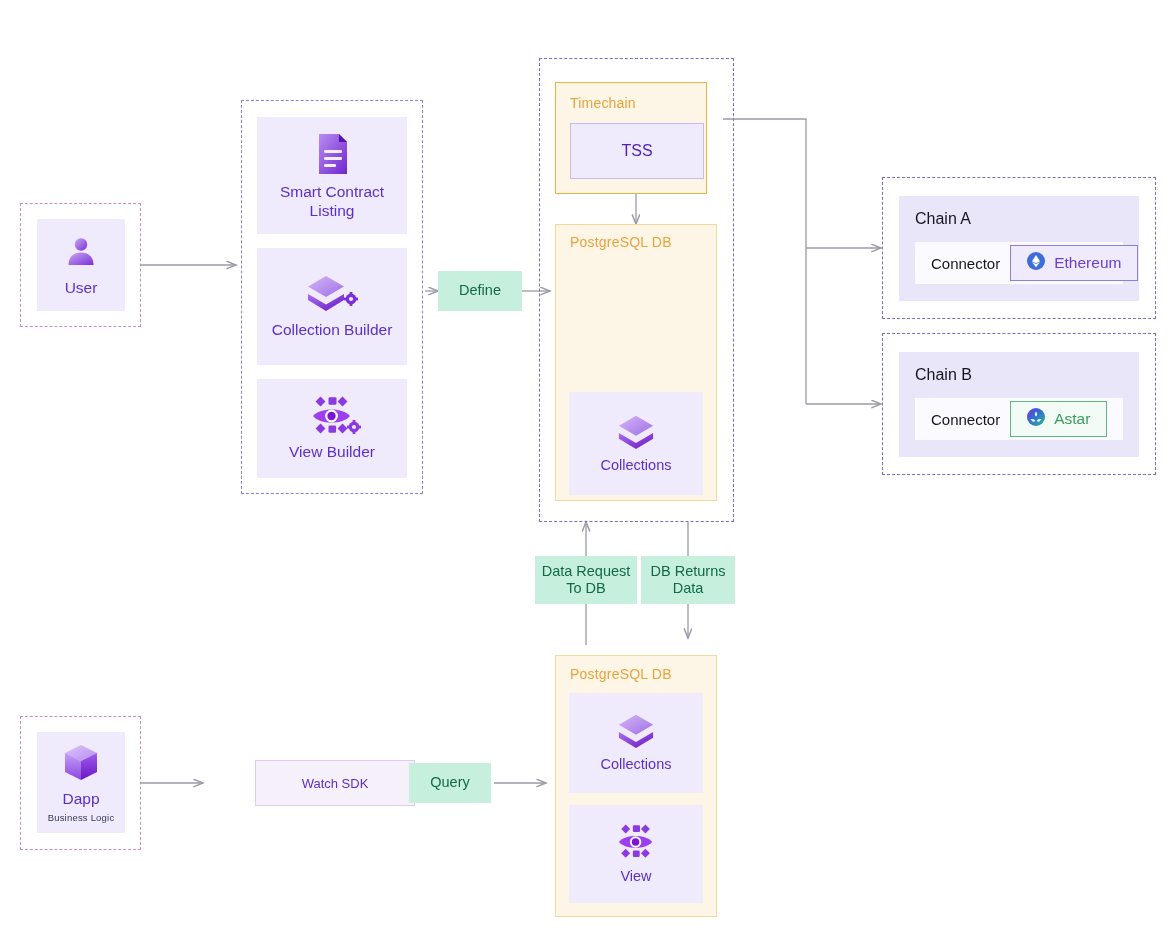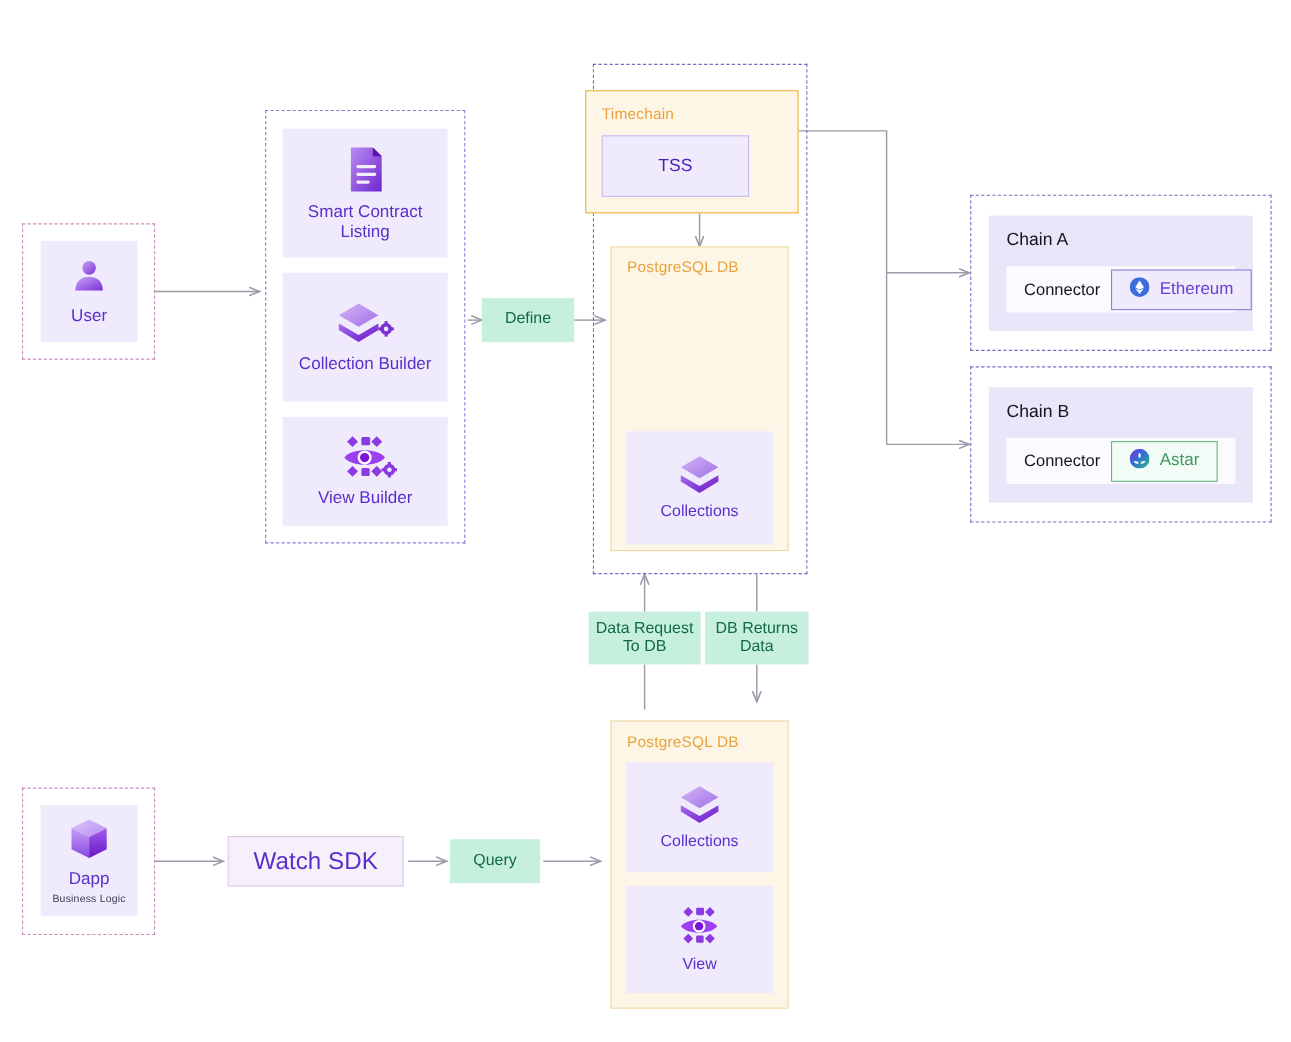--- a/index.html
+++ b/index.html
@@ -82,21 +82,21 @@
     padding: 6px 16px; font-size: 15.5px;
   }
   .badge.eth { background: #efeafc; border: 1px solid #8f7fd6; color: #6b3fd4; }
   .badge.astar { background: #f2fbf5; border: 1px solid #5fb87f; color: #3f9a5f; }
 
   
   #watch-sdk {
     background: #f6f0fb;
     border: 1px solid #e3c9e8;
     display: flex; align-items: center; justify-content: center;
-    color: #5b2fc9; font-size: 22px;
+    color: #5b2fc9; font-size: 13px; margin-left: 48px;
   }
 
   
   #wires { position: absolute; left: 0; top: 0; width: 1174px; height: 947px; pointer-events: none; }
 
   
   .ic { display:block; }
 </style>
 </head>
 <body>
@@ -235,21 +235,21 @@
         </g>
       </svg>
     </span>
     <span class="lbl">View Builder</span>
   </div>
 
   <div class="abs mint" style="left:438px;top:271px;width:84px;height:40px;">Define</div>
 
   <div class="abs dash-frame violet" style="left:539px;top:58px;width:195px;height:464px;"></div>
 
-  <div class="abs amber-panel" style="left:532px;top:82px;width:194px;height:112px;padding-left:13px;">
+  <div class="abs amber-panel" style="left:555px;top:82px;width:152px;height:112px;padding-left:13px;">
     <div class="abs amber-title" style="left:14px;top:12px;">Timechain</div>
     <div class="abs" style="left:14px;top:40px;width:134px;height:56px;background:#efeafc;border:1px solid #cbb8ef;display:flex;align-items:center;justify-content:center;">
       <span style="font-size:16px;color:#4b1fb8;">TSS</span>
     </div>
   </div>
 
   <div class="abs amber-panel soft" style="left:555px;top:224px;width:162px;height:277px;">
     <div class="abs amber-title" style="left:14px;top:9px;">PostgreSQL DB</div>
   </div>
   <div class="abs tile tile-sm" style="left:569px;top:392px;width:134px;height:103px;">

